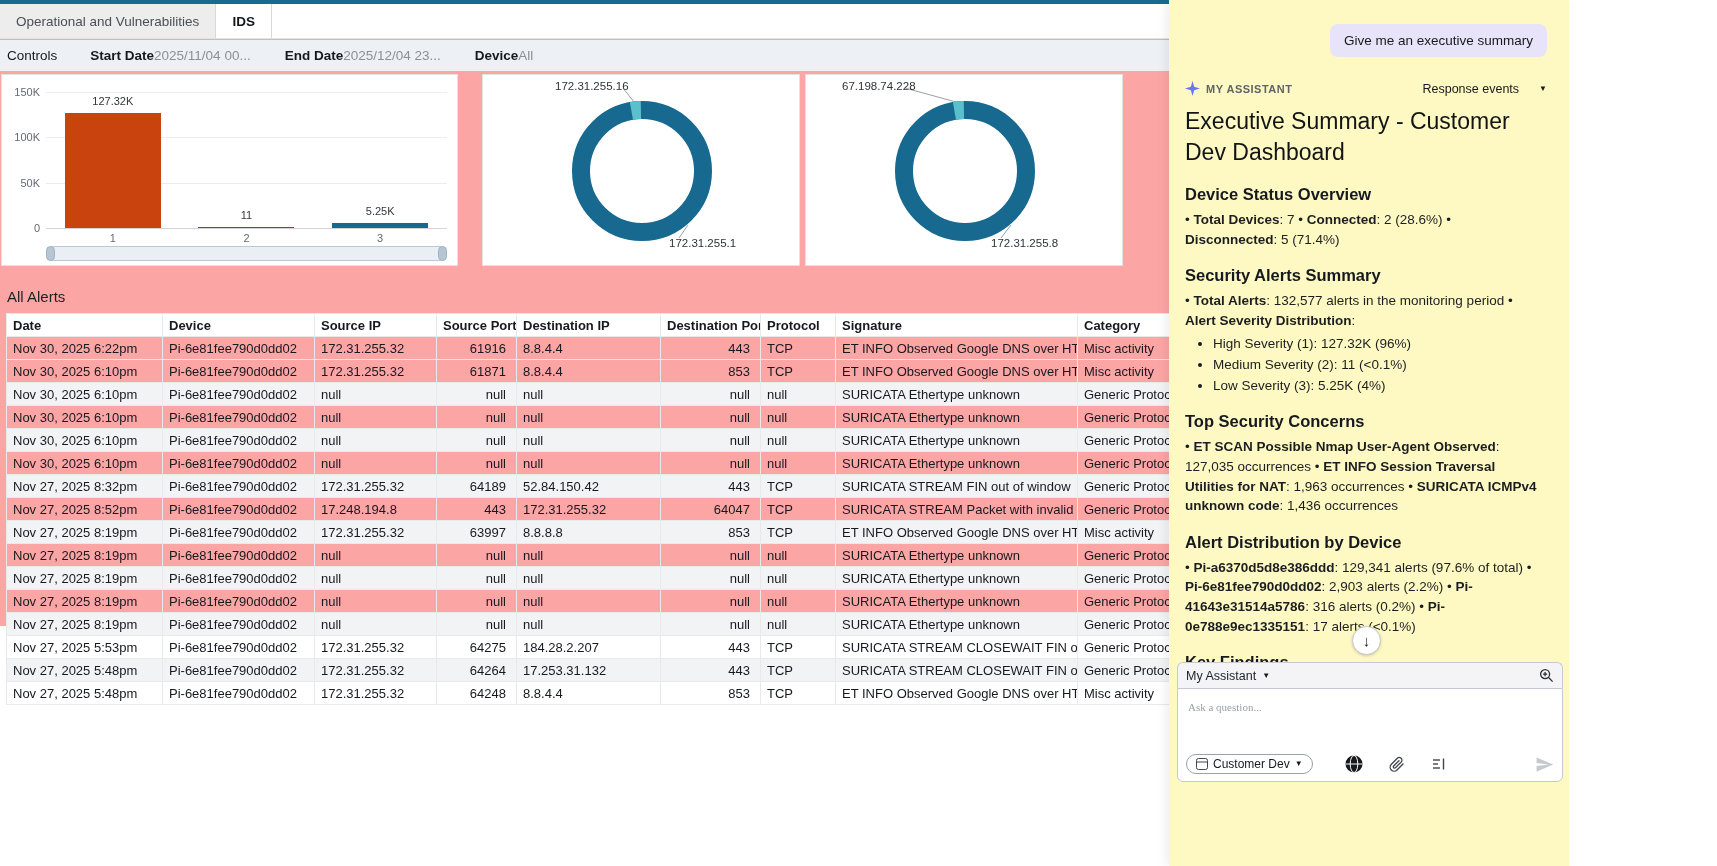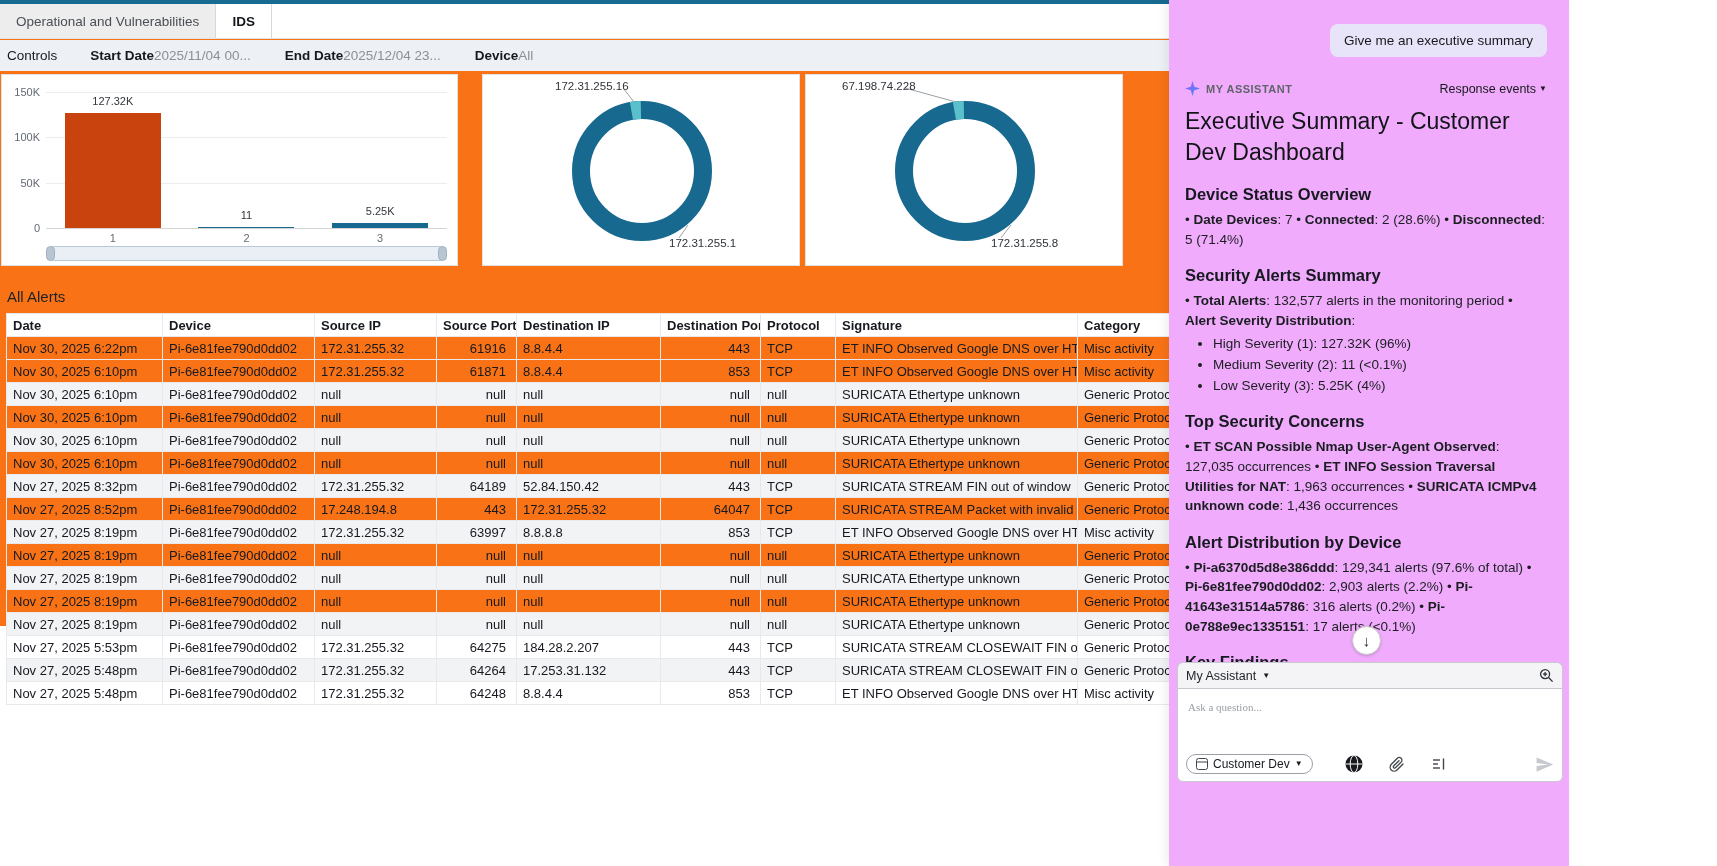--- a/index.html
+++ b/index.html
@@ -1,18 +1,18 @@
 <!DOCTYPE html>
 <html><head>
 <meta charset="utf-8">
 <style>
 *{box-sizing:border-box;margin:0;padding:0}
 html,body{width:1717px;height:866px;background:#fff;font-family:"Liberation Sans","DejaVu Sans",sans-serif;overflow:hidden;position:relative;color:#16191f}
 
-.main{position:absolute;left:0;top:0;width:1169px;height:626px;background:#f97316;z-index:1}
+.main{position:absolute;left:0;top:0;width:1169px;height:626px;background:#fca5a5;z-index:1}
 .top-strip{position:absolute;left:0;top:0;width:100%;height:4px;background:#176a90}
 .tabs-row{position:absolute;top:4px;left:0;right:0;height:35px;background:#fff;border-bottom:1px solid #e3e3e3;display:flex}
 .tab{display:flex;align-items:center;padding:0 16px;font-size:13.5px;color:#4a4f55;background:#ededed;border-right:1px solid #d8d8d8;cursor:pointer;white-space:nowrap}
 .tab.active{background:#fff;color:#14171a;font-weight:700}
 .controls-row{position:absolute;top:40px;left:0;right:0;height:31px;background:#edf1f5;display:flex;align-items:center;font-size:13.5px}
 .controls-title{margin:0 33px 0 7px}
 .filter{display:flex;align-items:center;margin-right:34px}
 .filter-label{font-weight:700}
 .filter-value{color:#8b9095}
 
@@ -44,26 +44,26 @@
 .dl-top1{left:72px;top:5px}.dl-bottom1{left:186px;top:162px}
 .dl-top2{left:36px;top:5px}.dl-bottom2{left:185px;top:162px}
 
 .alerts-title{position:absolute;top:288px;left:7px;font-size:15px;color:#1d2125}
 .alerts-table{position:absolute;top:313px;left:6px;width:1163px;border-collapse:collapse;table-layout:fixed;font-size:13px;color:#16191f}
 .alerts-table th,.alerts-table td{border:1px solid #e7e9ec;padding:3px 6px;height:23px;white-space:nowrap;overflow:hidden;text-align:left;font-weight:400}
 .alerts-table th{font-weight:700;color:#16191f;background:#fff}
 .alerts-table .num{text-align:right;padding-right:10px}
 .alerts-table tr.zebra{background:#f2f3f5}
 
-.chat-panel{position:absolute;left:1169px;top:0;width:400px;height:866px;background:#f0abfc;box-shadow:-3px 0 10px rgba(0,0,0,.07);z-index:5}
+.chat-panel{position:absolute;left:1169px;top:0;width:400px;height:866px;background:#fef9c3;box-shadow:-3px 0 10px rgba(0,0,0,.07);z-index:5}
 .chat-content{position:absolute;left:16px;top:0;width:362px;height:662px;overflow:hidden}
 .user-bubble{width:fit-content;margin:24px 0 0 auto;background:#e7e4fa;border-radius:8px;padding:9px 14px;font-size:13.5px;color:#17191c}
 .assistant-header{display:flex;justify-content:space-between;align-items:center;margin-top:24px}
 .assistant-title{display:flex;align-items:center;gap:6px;font-size:11px;font-weight:700;letter-spacing:.5px;color:#60646a}
-.response-events{display:flex;align-items:center;gap:3px;font-size:12.5px;color:#17191c;cursor:pointer}
+.response-events{display:flex;align-items:center;gap:20px;font-size:12.5px;color:#17191c;cursor:pointer}
 .caret{font-size:8px;color:#17191c;line-height:1}
 .assistant-content h1{font-size:23px;font-weight:500;color:#121417;line-height:31px;margin:10px 0 0}
 .assistant-content h2{font-size:16.5px;font-weight:700;color:#16191f;line-height:20px;margin:16px 0 6px}
 .assistant-content p{font-size:13.5px;line-height:19.6px;color:#1b1e21;margin:0}
 .assistant-content ul{margin:4px 0 0 28px}
 .assistant-content li{font-size:13.5px;line-height:19px;color:#1b1e21;margin:2px 0}
 .scroll-down{position:absolute;left:183px;top:626px;width:29px;height:29px;border-radius:50%;background:#fff;border:1px solid #c6c6c6;box-shadow:0 1px 3px rgba(0,0,0,.18);display:flex;align-items:center;justify-content:center;font-size:15px;color:#222;cursor:pointer;z-index:7}
 .chat-footer{position:absolute;left:8px;bottom:84px;width:386px;z-index:6}
 .footer-bar{height:26px;background:#f4f4f6;border:1px solid #c6cacf;border-bottom:none;border-radius:6px 6px 0 0;display:flex;align-items:center;justify-content:space-between;padding:0 8px}
 .footer-bar-left{display:flex;align-items:center;gap:6px;font-size:12.5px;color:#1d2025;font-weight:500;cursor:pointer}
@@ -388,21 +388,21 @@
       </span>
       <span class="response-events">
         <span>Response events</span>
         <span class="caret">▼</span>
       </span>
     </div>
 
     <div class="assistant-content">
         <h1>Executive Summary - Customer Dev Dashboard</h1>
         <h2>Device Status Overview</h2>
-        <p><span>• </span><strong>Date Devices</strong><span>: 7 • </span><strong>Connected</strong><span>: 2 (28.6%) • </span><strong>Disconnected</strong><span>: 5 (71.4%)</span></p>
+        <p><span>• </span><strong>Total Devices</strong><span>: 7 • </span><strong>Connected</strong><span>: 2 (28.6%) • </span><strong>Disconnected</strong><span>: 5 (71.4%)</span></p>
         <h2>Security Alerts Summary</h2>
         <p><span>• </span><strong>Total Alerts</strong><span>: 132,577 alerts in the monitoring period • </span><strong>Alert Severity Distribution</strong><span>:</span></p>
         <ul>
           <li>High Severity (1): 127.32K (96%)</li>
           <li>Medium Severity (2): 11 (&lt;0.1%)</li>
           <li>Low Severity (3): 5.25K (4%)</li>
         </ul>
         <h2>Top Security Concerns</h2>
         <p><span>• </span><strong>ET SCAN Possible Nmap User-Agent Observed</strong><span>: 127,035 occurrences • </span><strong>ET INFO Session Traversal Utilities for NAT</strong><span>: 1,963 occurrences • </span><strong>SURICATA ICMPv4 unknown code</strong><span>: 1,436 occurrences</span></p>
         <h2>Alert Distribution by Device</h2>

